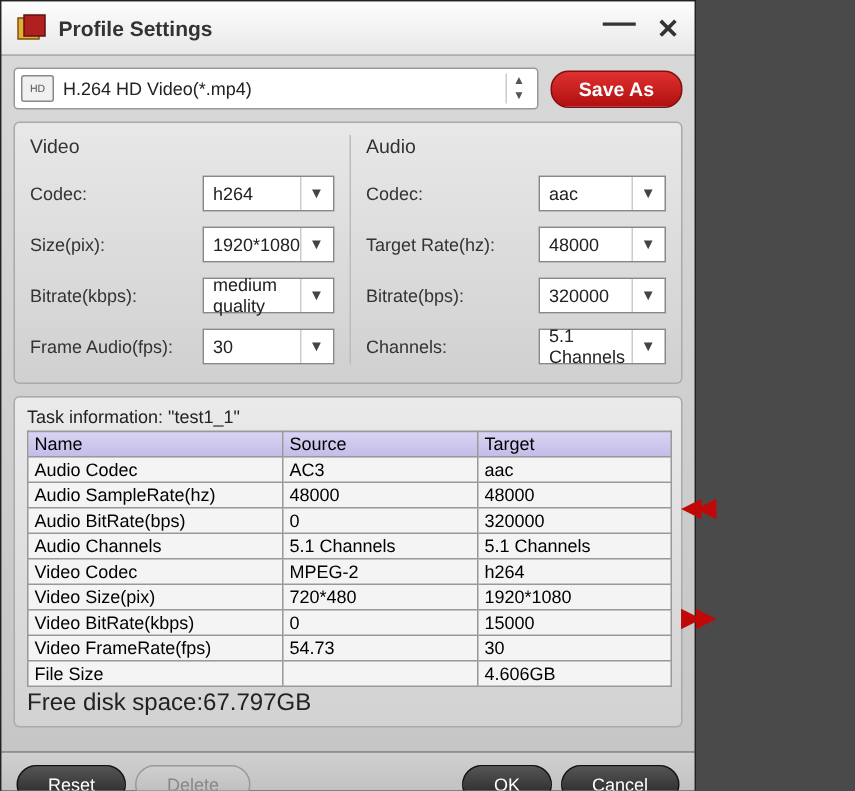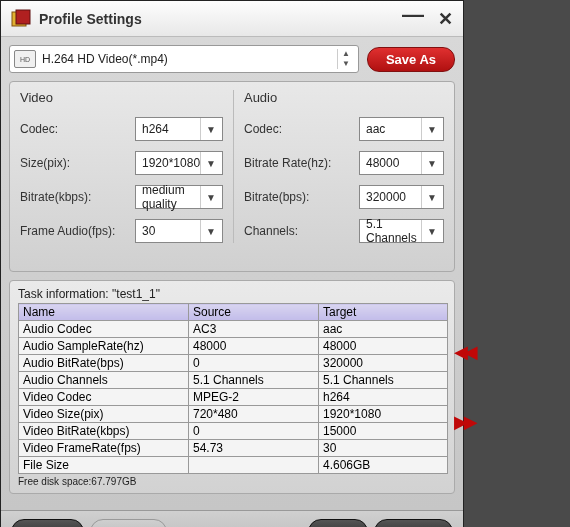--- a/index.html
+++ b/index.html
@@ -11,38 +11,38 @@
 .titlebar-controls { display: flex; gap: 14px; align-items:center; }
 .tb-btn { cursor: pointer; color: #333; font-weight: bold; font-size: 18px; }
 .body-area { padding: 8px; background: linear-gradient(#d8d8d8,#c6c6c6); }
 .profile-row { display: flex; gap: 8px; align-items: center; margin-bottom: 8px; }
 .profile-select { flex: 1; display: flex; align-items: center; background: #fff; border: 1px solid #999; border-radius: 3px; height: 28px; padding: 3px 4px; }
 .profile-select .picon { width: 22px; height: 18px; border: 1px solid #888; border-radius: 2px; margin-right: 6px; display:flex; align-items:center; justify-content:center; font-size:7px; color:#555; background:#f0f0f0; }
 .profile-select .ptext { font-size: 12px; color: #222; flex:1; }
 .spin-btns { display:flex; flex-direction:column; border-left:1px solid #ccc; }
 .spin-btns span { font-size:8px; line-height:10px; color:#555; padding:0 4px; cursor:pointer;}
 .saveas-btn { background: linear-gradient(#e03030,#b01010); color:#fff; border:1px solid #801010; border-radius: 12px; padding: 4px 18px; font-size: 13px; font-weight: bold; cursor: pointer; }
-.av-panel { background: linear-gradient(#e8e8e8,#d0d0d0); border:1px solid #aaa; border-radius:4px; padding: 8px 10px 28px 10px; display:flex; gap:10px; margin-bottom:8px; }
+.av-panel { background: linear-gradient(#e8e8e8,#d0d0d0); border:1px solid #aaa; border-radius:4px; padding: 8px 10px 12px 10px; display:flex; gap:10px; margin-bottom:8px; }
 .av-col { flex:1; }
 .av-col.left { border-right: 1px solid #bbb; padding-right: 10px; }
 .section-hdr { font-size: 13px; color:#333; margin-bottom: 12px; }
 .field-row { display:flex; align-items:center; margin-bottom: 10px; }
 .field-row:last-child { margin-bottom: 0; }
 .field-label { width: 115px; font-size: 12px; color:#333; }
 .combo { flex:1; display:flex; align-items:center; background:#fff; border:1px solid #888; height:24px; padding:0 6px; font-size:12px; color:#222; position:relative; }
 .combo .caret { margin-left:auto; font-size:10px; color:#444; border-left:1px solid #ccc; padding-left:5px; height:100%; display:flex; align-items:center; }
 .task-panel { background: linear-gradient(#eaeaea,#d2d2d2); border:1px solid #aaa; border-radius:4px; padding: 6px 8px; display:flex; gap:6px; margin-bottom:8px; }
 .task-left { flex:1; }
 .task-title { font-size:12px; color:#222; margin-bottom:2px; }
 .task-table { border-collapse: collapse; width: 430px; font-size: 12px; }
 .task-table th, .task-table td { border:1px solid #999; padding: 1px 4px; text-align:left; background:#f4f4f4; }
 .task-table th { background: linear-gradient(#d8d4f0,#c2bcea); font-weight:normal; }
 .task-table th:first-child { width: 170px; }
 .task-table th:nth-child(2) { width: 130px; }
-.free-space { font-size:10px; color:#222; margin-top:2px; }
+.free-space { font-size:16px; color:#222; margin-top:2px; }
 .nav-side { width: 32px; display:flex; flex-direction:column; justify-content:space-around; align-items:center; padding: 30px 0; }
 .nav-btn { color:#c00808; cursor:pointer; font-size:18px; line-height:12px; letter-spacing:-4px; }
 .footer { padding: 8px 10px; background: linear-gradient(#d0d0d0,#b8b8b8); display:flex; gap:6px; align-items:center; border-top:1px solid #999; }
 .footer .spacer { flex:1; }
 .btn { border-radius: 14px; padding: 5px 20px; font-size:12px; cursor:pointer; border:1px solid #555; }
 .btn-dark { background: linear-gradient(#555,#222); color:#fff; border-color:#111; }
 .btn-disabled { background: linear-gradient(#cfcfcf,#b8b8b8); color:#888; border-color:#999; cursor:default; }
 </style>
 </head>
 <body>
@@ -112,21 +112,21 @@
       <div class="av-col">
         <div class="section-hdr">Audio</div>
         <div class="field-row">
           <div class="field-label">Codec:</div>
           <div class="combo">
               <span>aac</span>
               <span class="caret">▼</span>
             </div>
         </div>
         <div class="field-row">
-          <div class="field-label">Bitrate Rate(hz):</div>
+          <div class="field-label">Target Rate(hz):</div>
           <div class="combo">
               <span>48000</span>
               <span class="caret">▼</span>
             </div>
         </div>
         <div class="field-row">
           <div class="field-label">Bitrate(bps):</div>
           <div class="combo">
               <span>320000</span>
               <span class="caret">▼</span>

